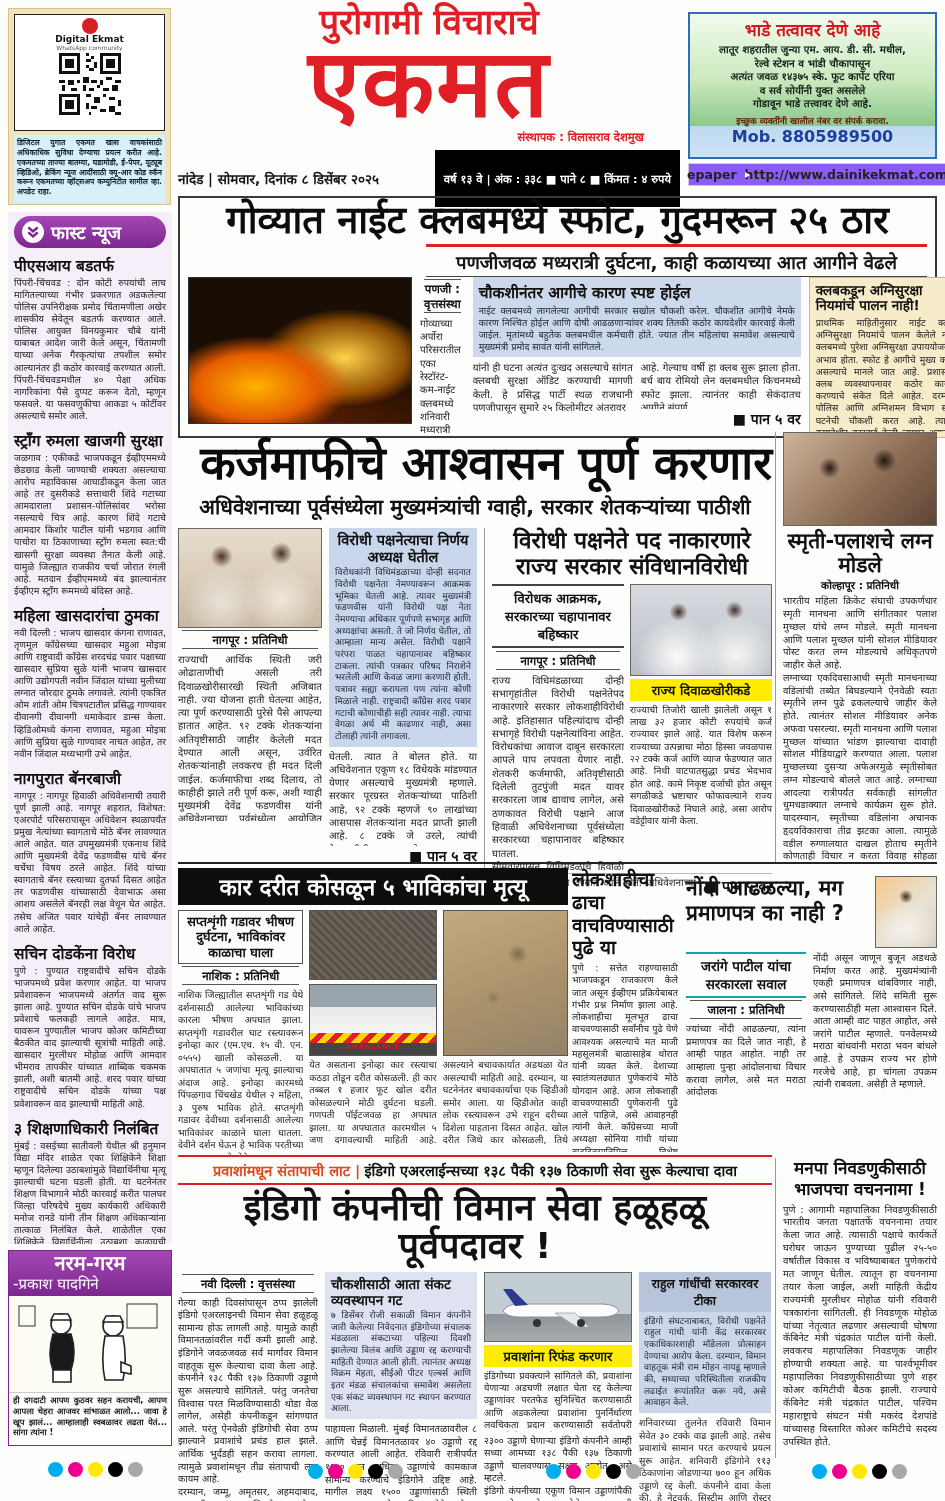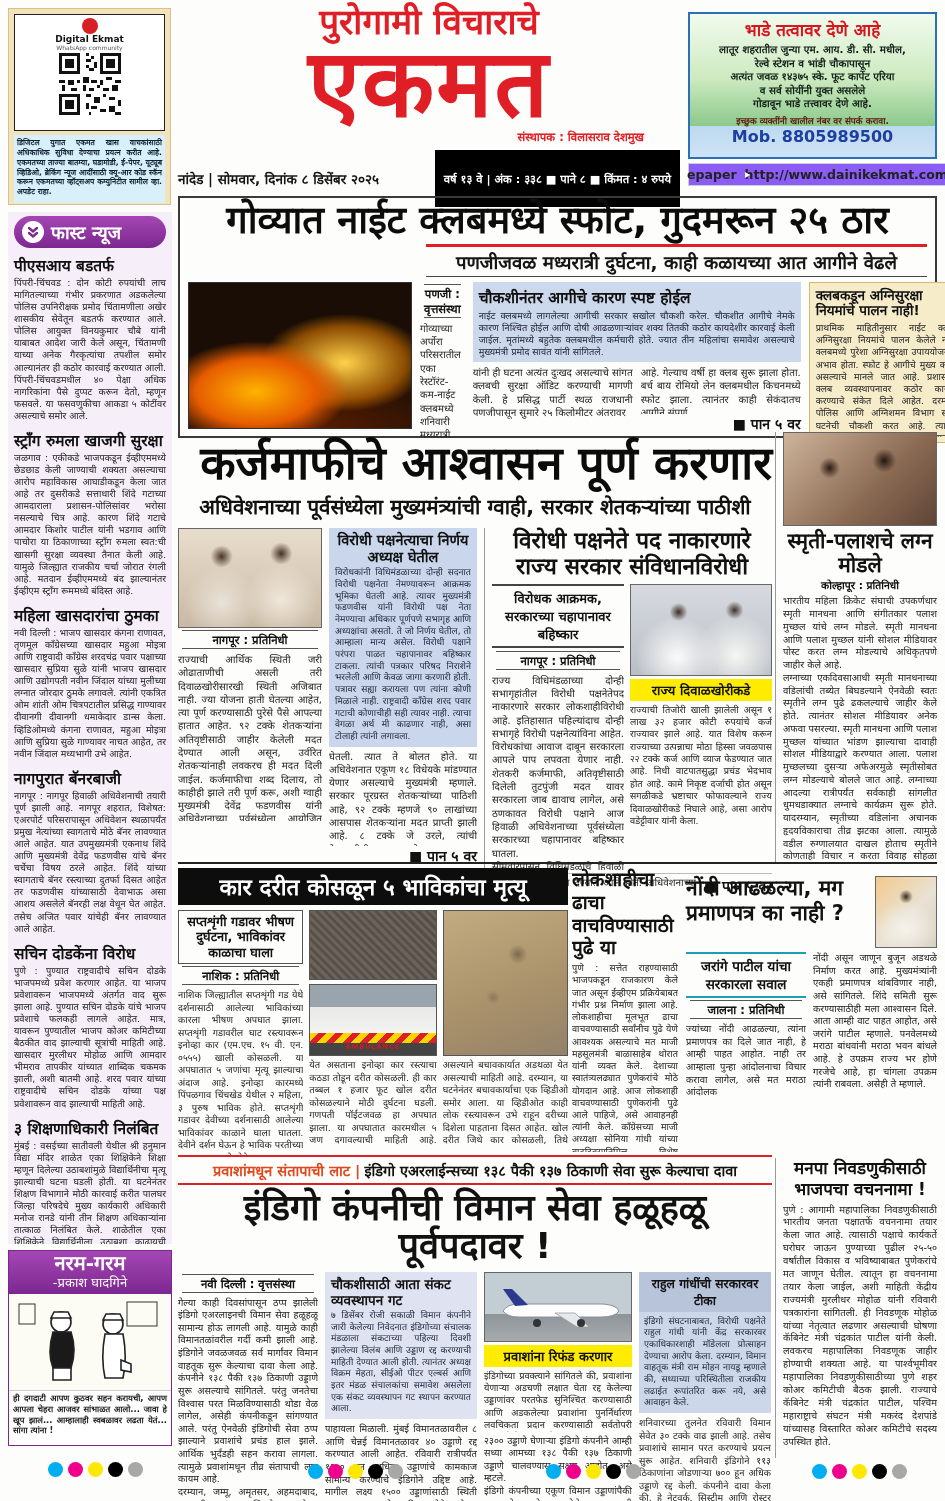--- a/index.html
+++ b/index.html
@@ -40,33 +40,33 @@
   #sidebar{left:8px;top:212px;width:164px;height:1032px;background:#f6effa;box-sizing:border-box;padding:4px 6px;overflow:hidden}
   #fn-header{background:linear-gradient(180deg,#a447b4,#7c2790);border-radius:16px;color:#fff;font-weight:900;font-size:18px;
              display:flex;align-items:center;gap:7px;padding:4px 8px;margin-bottom:6px}
   #fn-ic{width:22px;height:22px;border-radius:50%;background:#fff;display:flex;align-items:center;justify-content:center;flex:0 0 22px}
   .fn-item{margin-bottom:7px}
   .fn-title{font-size:15.5px;font-weight:900;color:#101010;margin:2px 0 1px}
   .fn-body{font-size:9.3px;line-height:1.3;text-align:justify;color:#222}
   #cartoon-box{left:8px;top:1250px;width:164px;height:196px;border:1.5px solid #7c2790;box-sizing:border-box;background:#fff}
   #ct-head{background:linear-gradient(180deg,#a447b4,#7c2790);color:#fff;text-align:center;padding:2px 4px 3px}
   #ct-title{font-size:20px;font-weight:900;line-height:1}
-  #ct-by{font-size:13px;text-align:center}
+  #ct-by{font-size:15px;text-align:left}
   #ct-art{height:96px;background:#fdfdf6;border-bottom:1px solid #ccc}
   #ct-cap{font-size:8.3px;font-weight:bold;line-height:1.3;padding:2px 4px;text-align:justify;color:#222}
   
   .dots{display:flex;gap:5px}
   .dot{width:15px;height:15px;border-radius:50%}
   .dc{background:#00adef}.dm{background:#ec008c}.dy{background:#ffe800}.dk{background:#000}.dg{background:#a8a8a8}
   
   #goa{left:178px;top:196px;width:759px;height:242px;border:2px solid #3a3a3a;box-sizing:border-box;padding:2px 8px}
   #goa-head{font-size:38px;font-weight:900;text-align:center;line-height:1.1;color:#0c0c0c}
   #goa-subwrap{margin-left:238px;border-top:3px solid #e01e25;border-bottom:1px solid #444;padding:2px 0;margin-top:2px}
   #goa-sub{font-size:18.5px;font-weight:800;text-align:center;color:#151515}
-  #goa-row{display:flex;gap:8px;margin-top:5px}
+  #goa-row{display:flex;gap:8px;}
   #goa-photo{width:224px;height:147px;flex:0 0 224px;border:1px solid #333;
     background:radial-gradient(ellipse 60% 50% at 30% 75%,#ffb300,#e65c00 45%,rgba(0,0,0,0) 70%),
                radial-gradient(ellipse 50% 45% at 70% 55%,#ffd24a,rgba(255,140,0,.5) 55%,rgba(0,0,0,0) 75%),
                radial-gradient(ellipse 90% 40% at 50% 100%,#5c1e00,rgba(0,0,0,0)),#190d05}
   .goacol{width:182px}
   #goa-mid{width:332px}
   #goa-inqbox{background:#ccd8ec;padding:4px 6px}
   #goa-inqtitle{font-size:15.5px;font-weight:900}
   #goa-inqbody{font-size:9.3px;line-height:1.3;text-align:justify;margin-top:2px;color:#1c2333}
   #goa-safebox{width:158px;flex:0 0 158px;background:#f6ecca;border:1px solid #d3b96a;padding:5px 6px;box-sizing:border-box}

